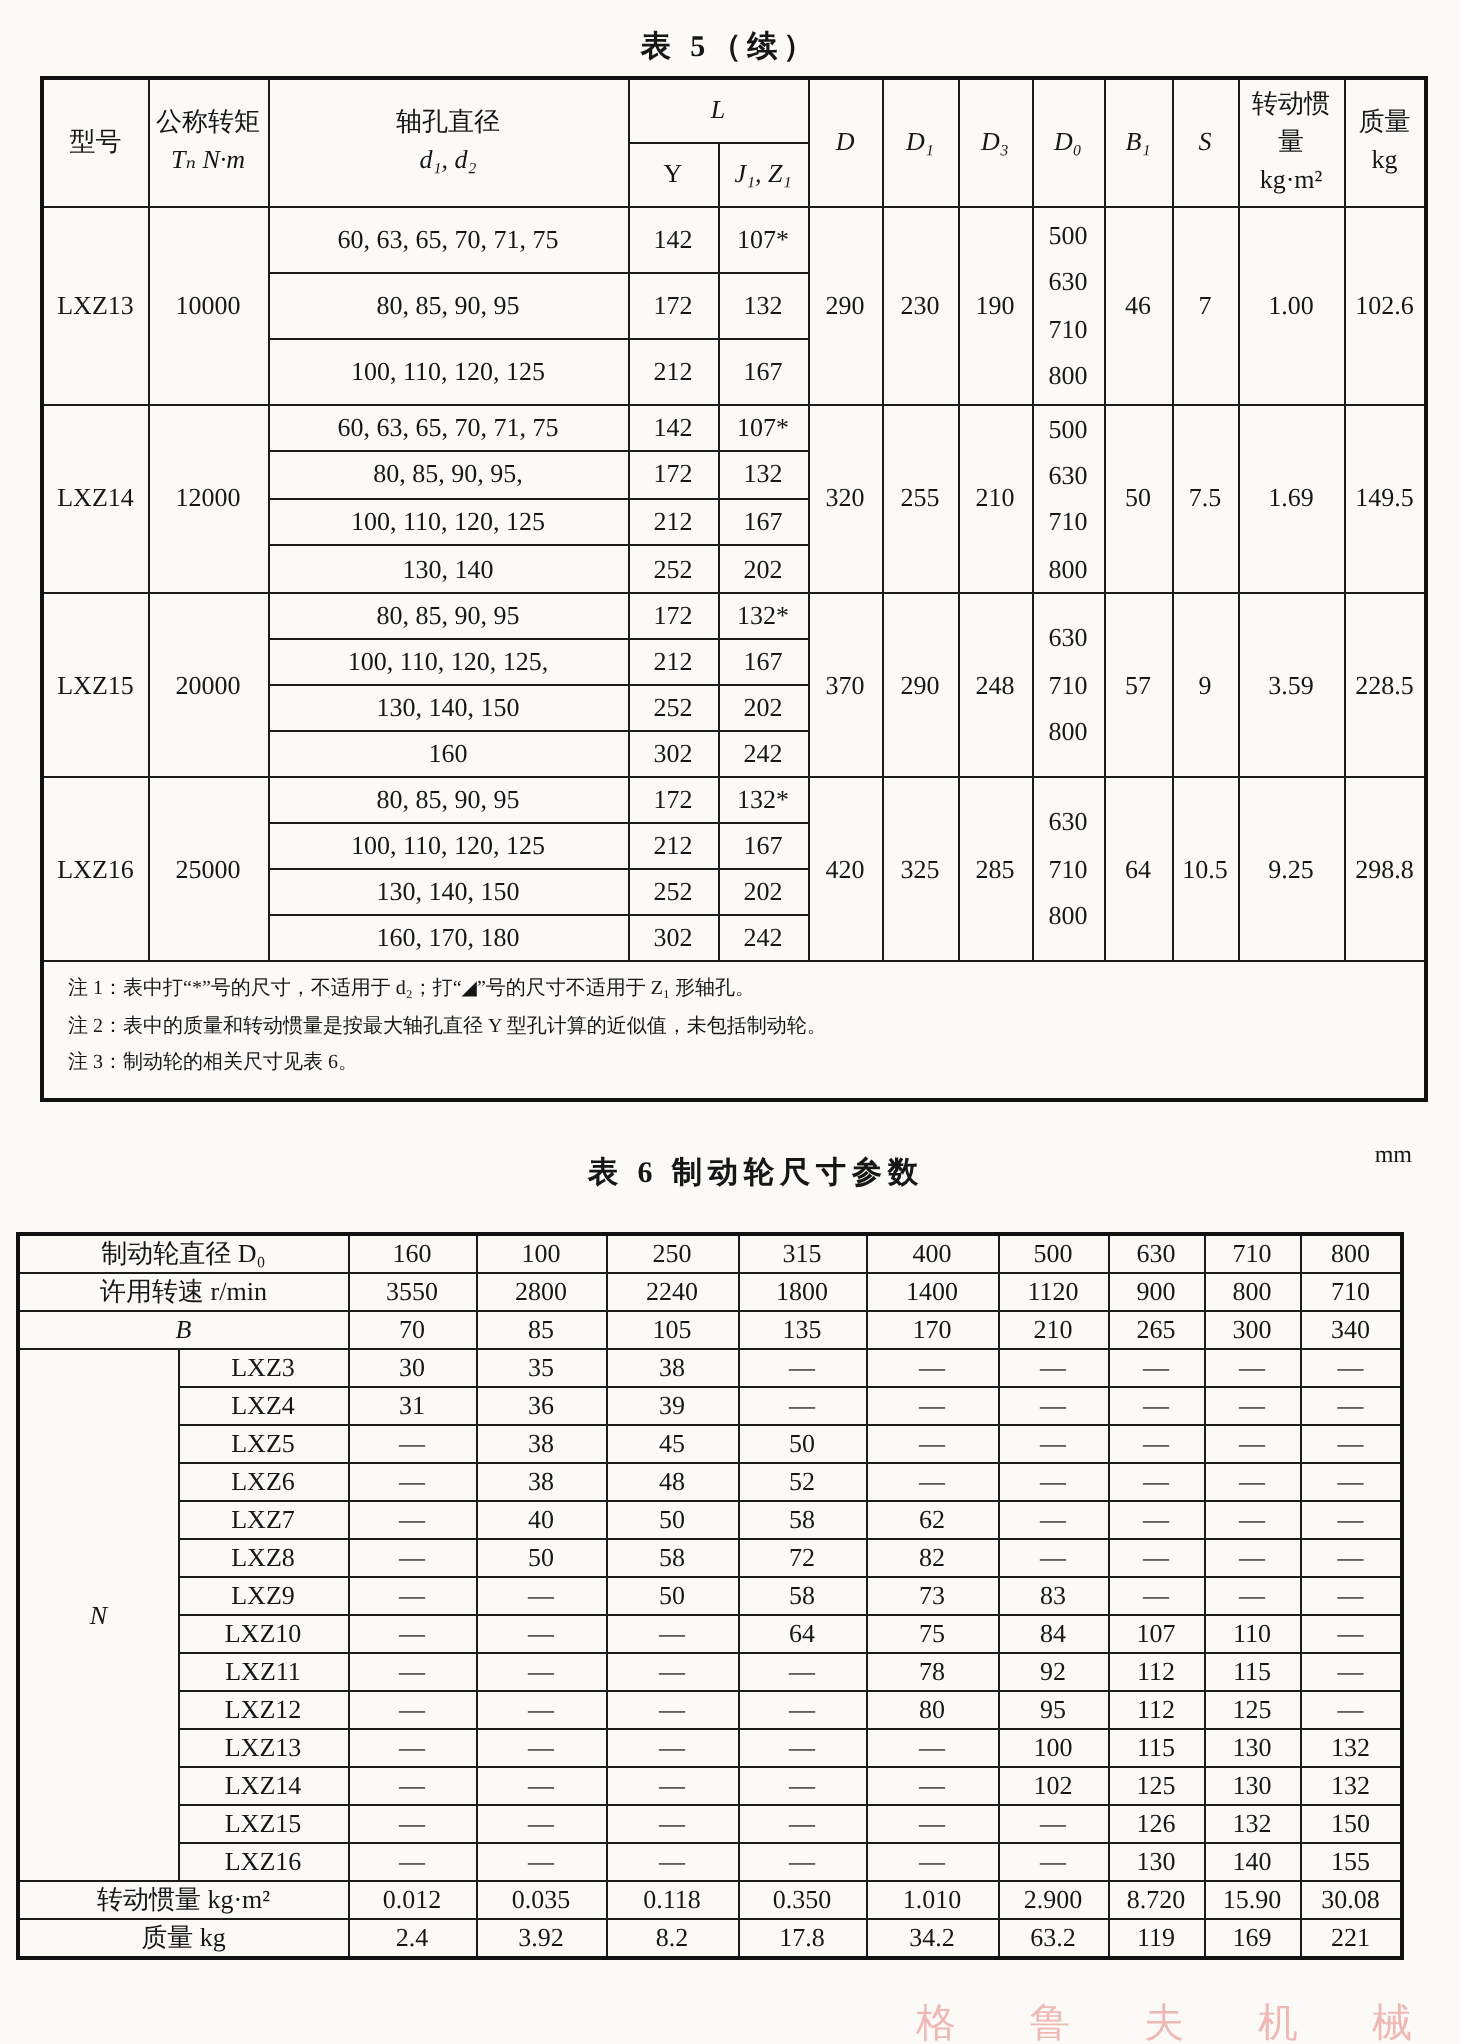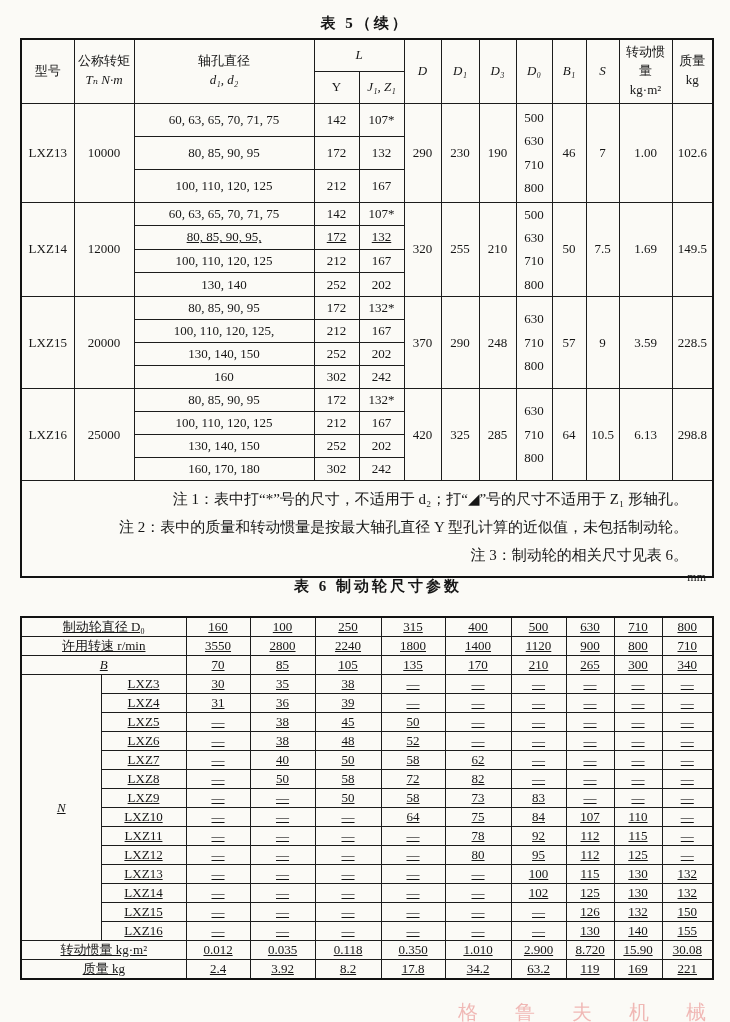--- a/index.html
+++ b/index.html
@@ -17,26 +17,26 @@
   #t6-title { top: 577px; margin-left: 13px; }
   table {
     position: absolute; border-collapse: collapse; table-layout: fixed;
     border: 2px solid #121212;
   }
   td, th {
     border: 1.5px solid #1c1c1c; text-align: center; vertical-align: middle;
     font-size: 13px; font-weight: normal; padding: 0 1px; overflow: hidden;
   }
   .t5 { left: 20px; top: 38px; width: 692px; }
-  .t6 { left: 20px; top: 616px; width: 692px; text-decoration: underline; }
+  .t6 { left: 8px; top: 616px; width: 692px; }
   .t6 td { height: 19px; }
   .var { font-style: italic; }
   .hdr2 { line-height: 1.45; }
   .d0cell { line-height: 1.8; }
-  .notes-cell { text-align: right; padding: 5px 24px 7px 12px; font-size: 15px; line-height: 1.85; }
+  .notes-cell { text-align: left; padding: 5px 4px 7px 12px; font-size: 10px; line-height: 1.85; }
   .unit {
     position: absolute; top: 570px; right: 24px; font-size: 12px;
   }
   .watermark { position: absolute; right: 8px; bottom: 0; text-align: right; pointer-events: none; z-index: 5; margin-left: 14px; }
   .wm-cn { color: rgba(220, 60, 60, 0.35); font-size: 20px; letter-spacing: 16px; line-height: 1; }
   .wm-url { color: rgba(238, 120, 130, 0.8); font-weight: bold; font-size: 15px; line-height: 1.2; font-family: "Liberation Sans", sans-serif; }
 </style>
 </head>
 <body>
 
@@ -126,21 +126,21 @@
           <td>107*</td>
           <td rowspan="4">320</td>
           <td rowspan="4">255</td>
           <td rowspan="4">210</td>
           <td rowspan="4" class="d0cell">500<br>630<br>710<br>800</td>
           <td rowspan="4">50</td>
           <td rowspan="4">7.5</td>
           <td rowspan="4">1.69</td>
           <td rowspan="4">149.5</td>
         </tr>
-        <tr style="height: 23px; text-decoration: underline;">
+        <tr style="height: 23px;">
           <td>80, 85, 90, 95,</td>
           <td>172</td>
           <td>132</td>
         </tr>
         <tr style="height: 23px;">
           <td>100, 110, 120, 125</td>
           <td>212</td>
           <td>167</td>
         </tr>
         <tr style="height: 23px;">
@@ -183,21 +183,21 @@
           <td rowspan="4">25000</td>
           <td>80, 85, 90, 95</td>
           <td>172</td>
           <td>132*</td>
           <td rowspan="4">420</td>
           <td rowspan="4">325</td>
           <td rowspan="4">285</td>
           <td rowspan="4" class="d0cell">630<br>710<br>800</td>
           <td rowspan="4">64</td>
           <td rowspan="4">10.5</td>
-          <td rowspan="4">6.13</td>
+          <td rowspan="4">9.25</td>
           <td rowspan="4">298.8</td>
         </tr>
         <tr style="height: 23px;">
           <td>100, 110, 120, 125</td>
           <td>212</td>
           <td>167</td>
         </tr>
         <tr style="height: 23px;">
           <td>130, 140, 150</td>
           <td>252</td>

